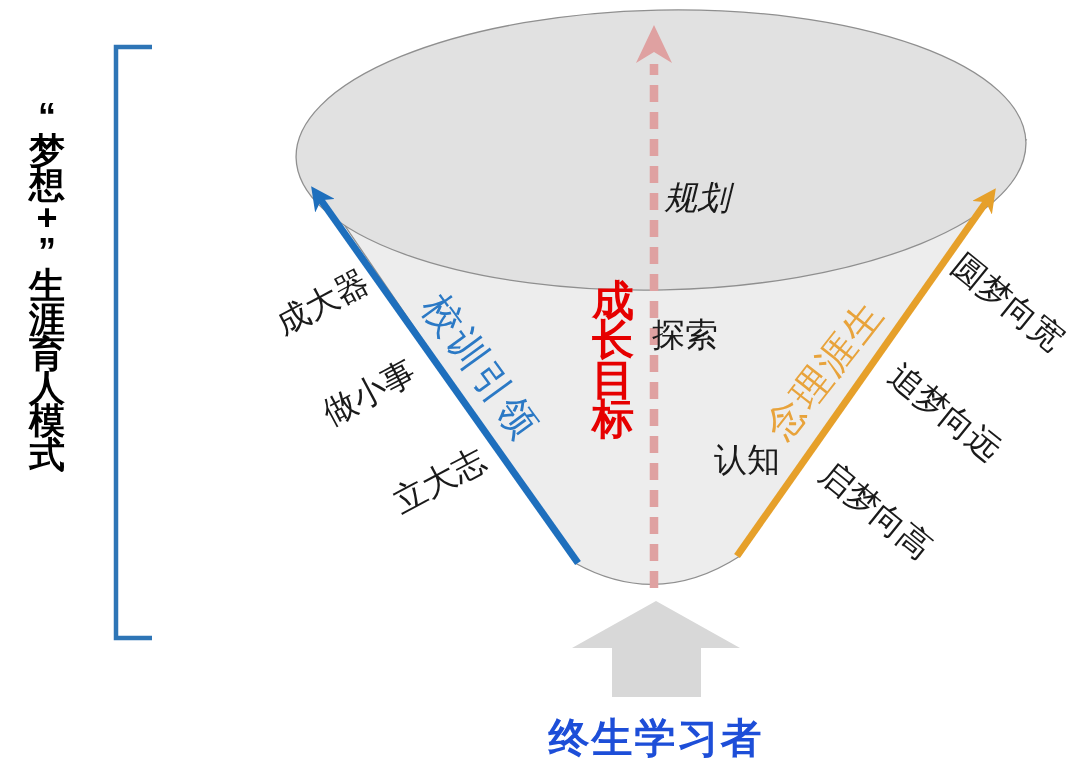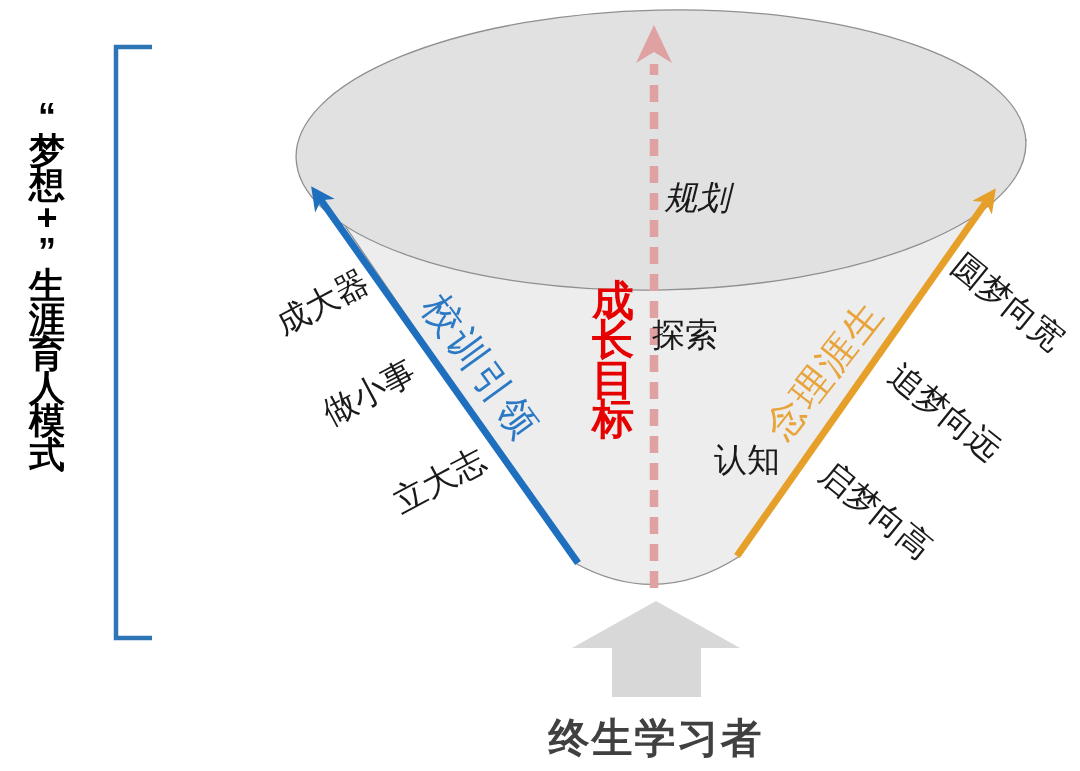--- a/index.html
+++ b/index.html
@@ -32,21 +32,21 @@
   
   #li0{left:322px;top:302px;transform:translate(-50%,-50%) rotate(-28deg);}
   #li1{left:369px;top:392px;transform:translate(-50%,-50%) rotate(-28deg);}
   #li2{left:439px;top:480px;transform:translate(-50%,-50%) rotate(-28deg);}
   
   #ri0{left:1008px;top:302px;transform:translate(-50%,-50%) rotate(39deg);}
   #ri1{left:945px;top:412px;transform:translate(-50%,-50%) rotate(39deg);}
   #ri2{left:876px;top:510px;transform:translate(-50%,-50%) rotate(39deg);}
   
   #baseLabel{position:absolute;left:656px;top:711px;transform:translateX(-50%);
-             font-size:41px;font-weight:700;color:#404040;letter-spacing:2px;white-space:nowrap;}
+             font-size:41px;font-weight:700;color:#1d4ed8;letter-spacing:2px;white-space:nowrap;}
 </style>
 </head>
 <body>
 
 <div id="stage">
 
   <svg width="1080" height="771" viewBox="0 0 1080 771">
     <defs>
       <marker id="mBlue" viewBox="0 0 10 10" refX="5" refY="5" markerWidth="3.4" markerHeight="3.4" orient="auto">
         <path d="M0 0 L10 5 L0 10 L2.8 5 Z" fill="#1e6fbd"></path>

